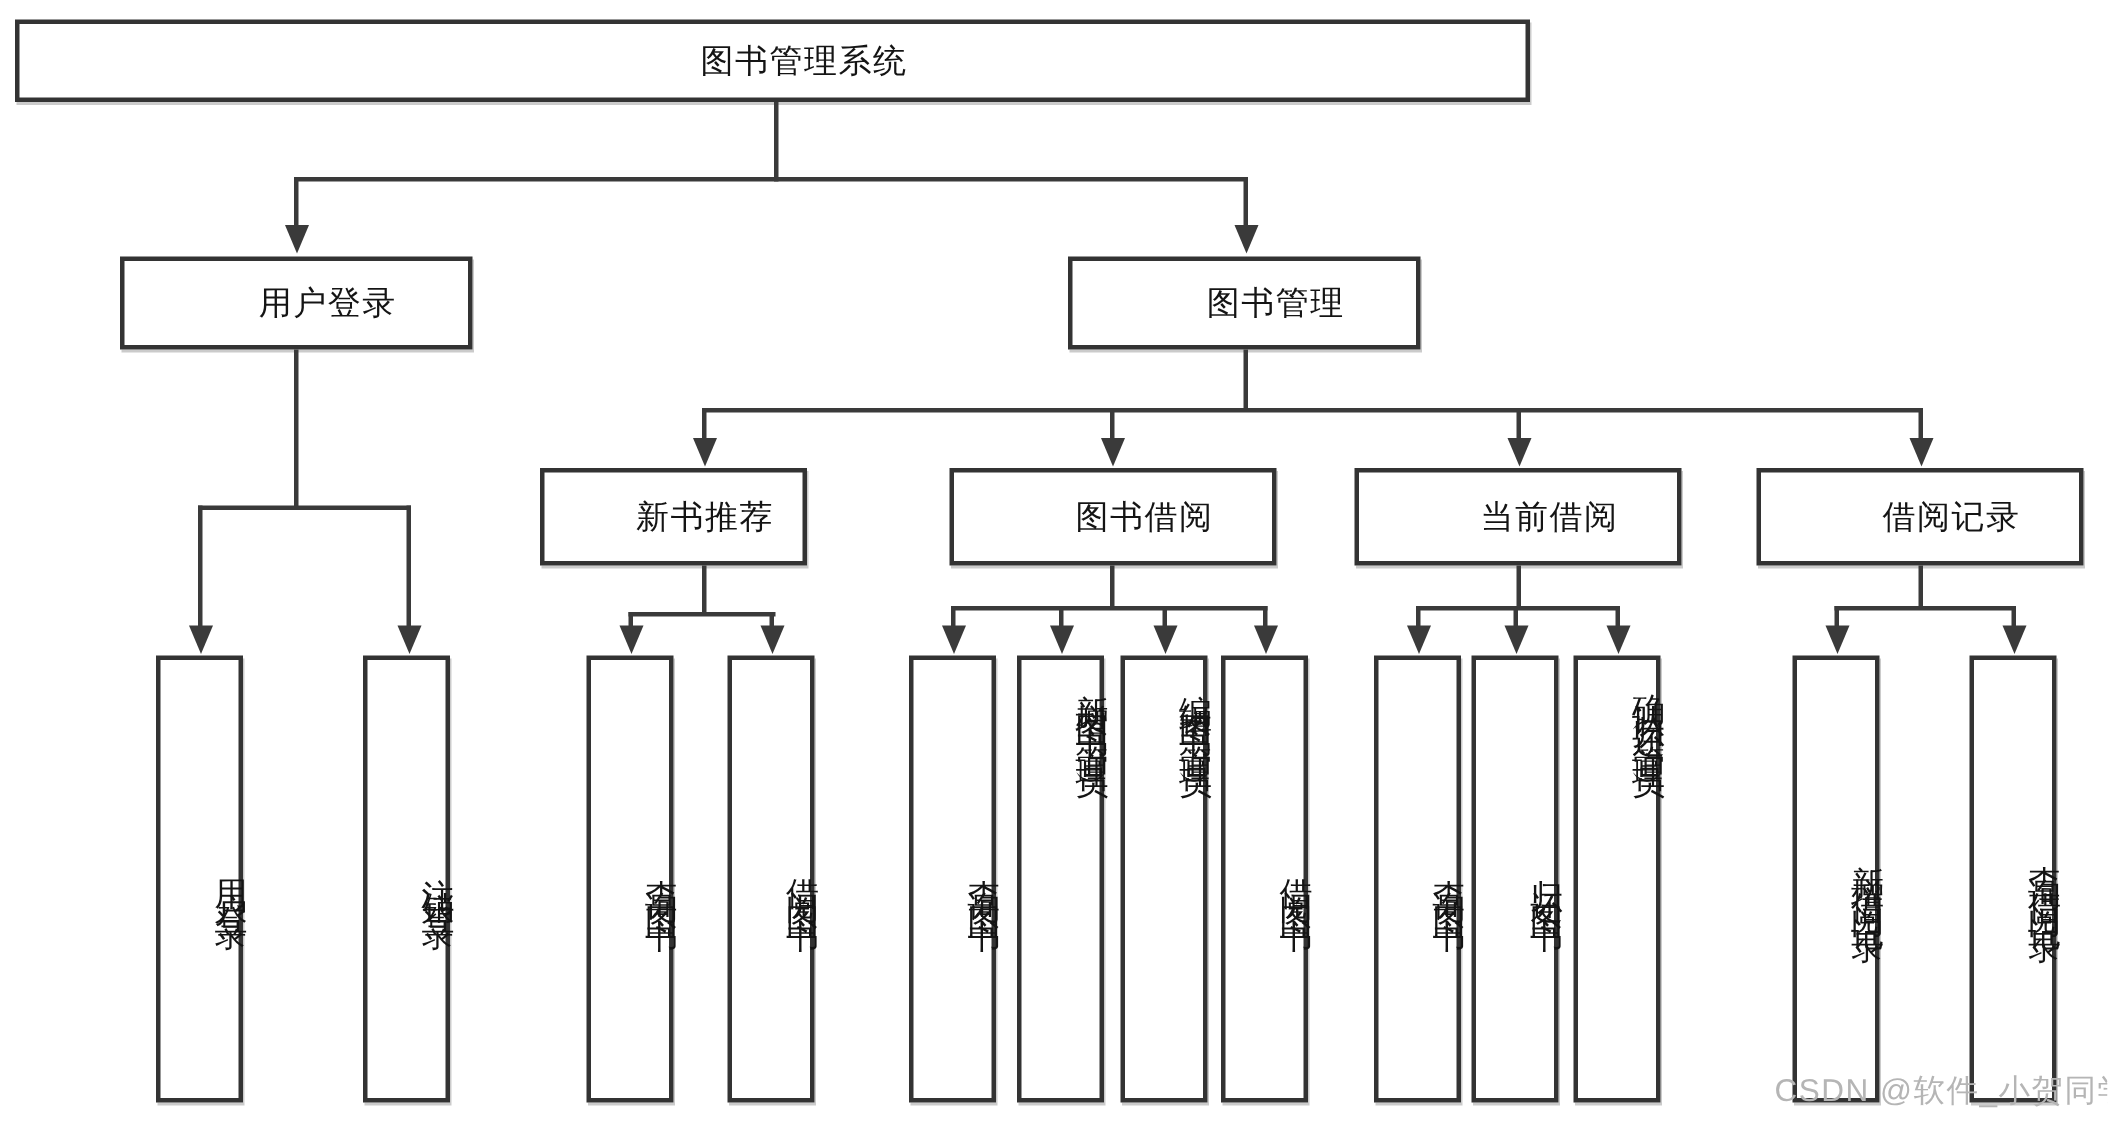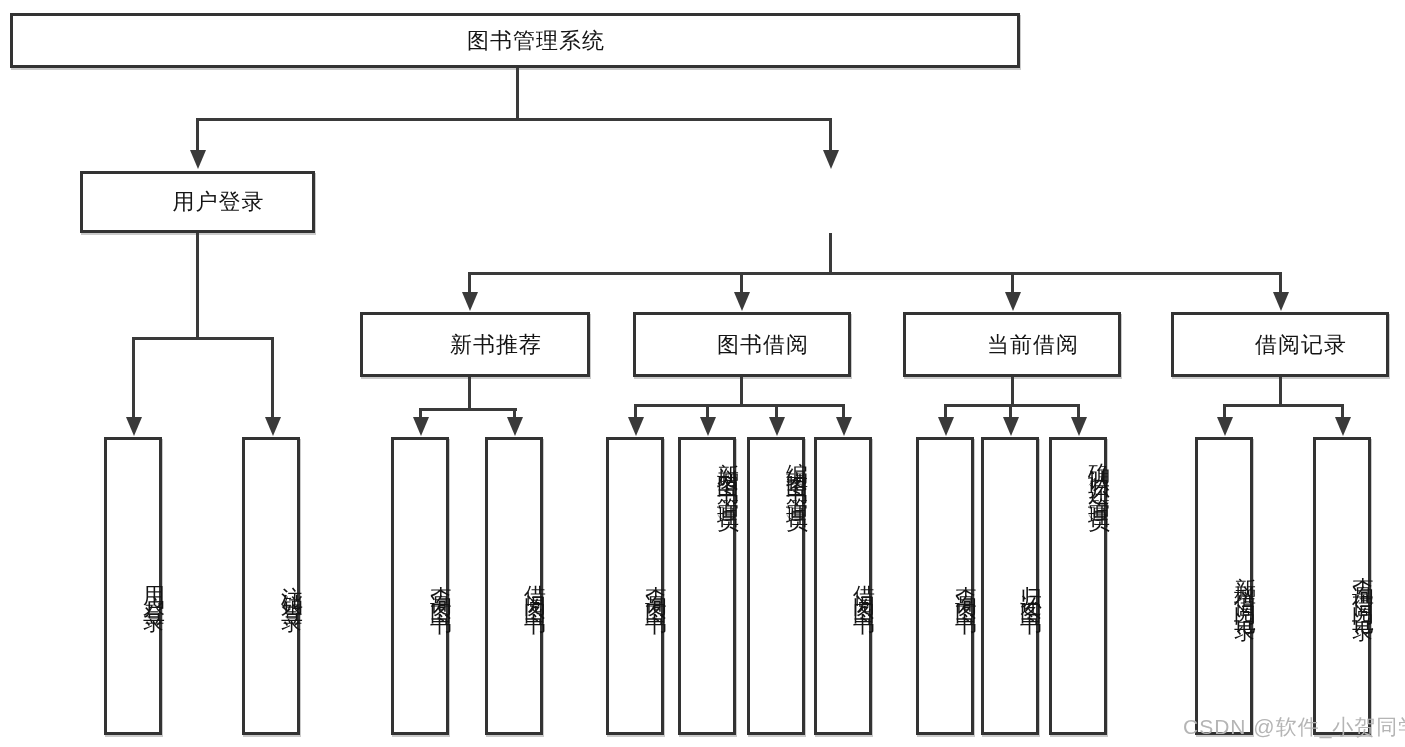--- a/index.html
+++ b/index.html
@@ -44,40 +44,43 @@
   <div class="line" style="left:516px;top:68px;width:3px;height:53px;"></div>
   <div class="line" style="left:196px;top:118px;width:636px;height:3px;"></div>
   <div class="line" style="left:196px;top:118px;width:3px;height:34px;"></div>
   <div class="arrow" style="left:190px;top:150px;"></div>
   <div class="line" style="left:829px;top:118px;width:3px;height:34px;"></div>
   <div class="arrow" style="left:823px;top:150px;"></div>
 
   <div class="node" style="left:80px;top:171px;width:235px;height:62px;">
     <span>用户登录</span>
   </div>
+  <div class="node" style="left:712px;top:171px;width:235px;height:62px;">
+    <span>图书管理</span>
+  </div>
 
   <div class="line" style="left:196px;top:233px;width:3px;height:106px;"></div>
   <div class="line" style="left:132px;top:337px;width:142px;height:3px;"></div>
   <div class="line" style="left:132px;top:337px;width:3px;height:82px;"></div>
   <div class="arrow" style="left:126px;top:417px;"></div>
   <div class="line" style="left:271px;top:337px;width:3px;height:82px;"></div>
   <div class="arrow" style="left:265px;top:417px;"></div>
 
   <div class="line" style="left:829px;top:233px;width:3px;height:41px;"></div>
   <div class="line" style="left:468px;top:272px;width:814px;height:3px;"></div>
   <div class="line" style="left:468px;top:272px;width:3px;height:22px;"></div>
   <div class="arrow" style="left:462px;top:292px;"></div>
   <div class="line" style="left:740px;top:272px;width:3px;height:22px;"></div>
   <div class="arrow" style="left:734px;top:292px;"></div>
   <div class="line" style="left:1011px;top:272px;width:3px;height:22px;"></div>
   <div class="arrow" style="left:1005px;top:292px;"></div>
   <div class="line" style="left:1279px;top:272px;width:3px;height:22px;"></div>
   <div class="arrow" style="left:1273px;top:292px;"></div>
 
-  <div class="node" style="left:360px;top:312px;width:230px;height:65px;">
+  <div class="node" style="left:360px;top:312px;width:178px;height:65px;">
     <span>新书推荐</span>
   </div>
   <div class="node" style="left:903px;top:312px;width:218px;height:65px;">
     <span>当前借阅</span>
   </div>
   <div class="node" style="left:633px;top:312px;width:218px;height:65px;">
     <span>图书借阅</span>
   </div>
   <div class="node" style="left:1171px;top:312px;width:218px;height:65px;">
     <span>借阅记录</span>

